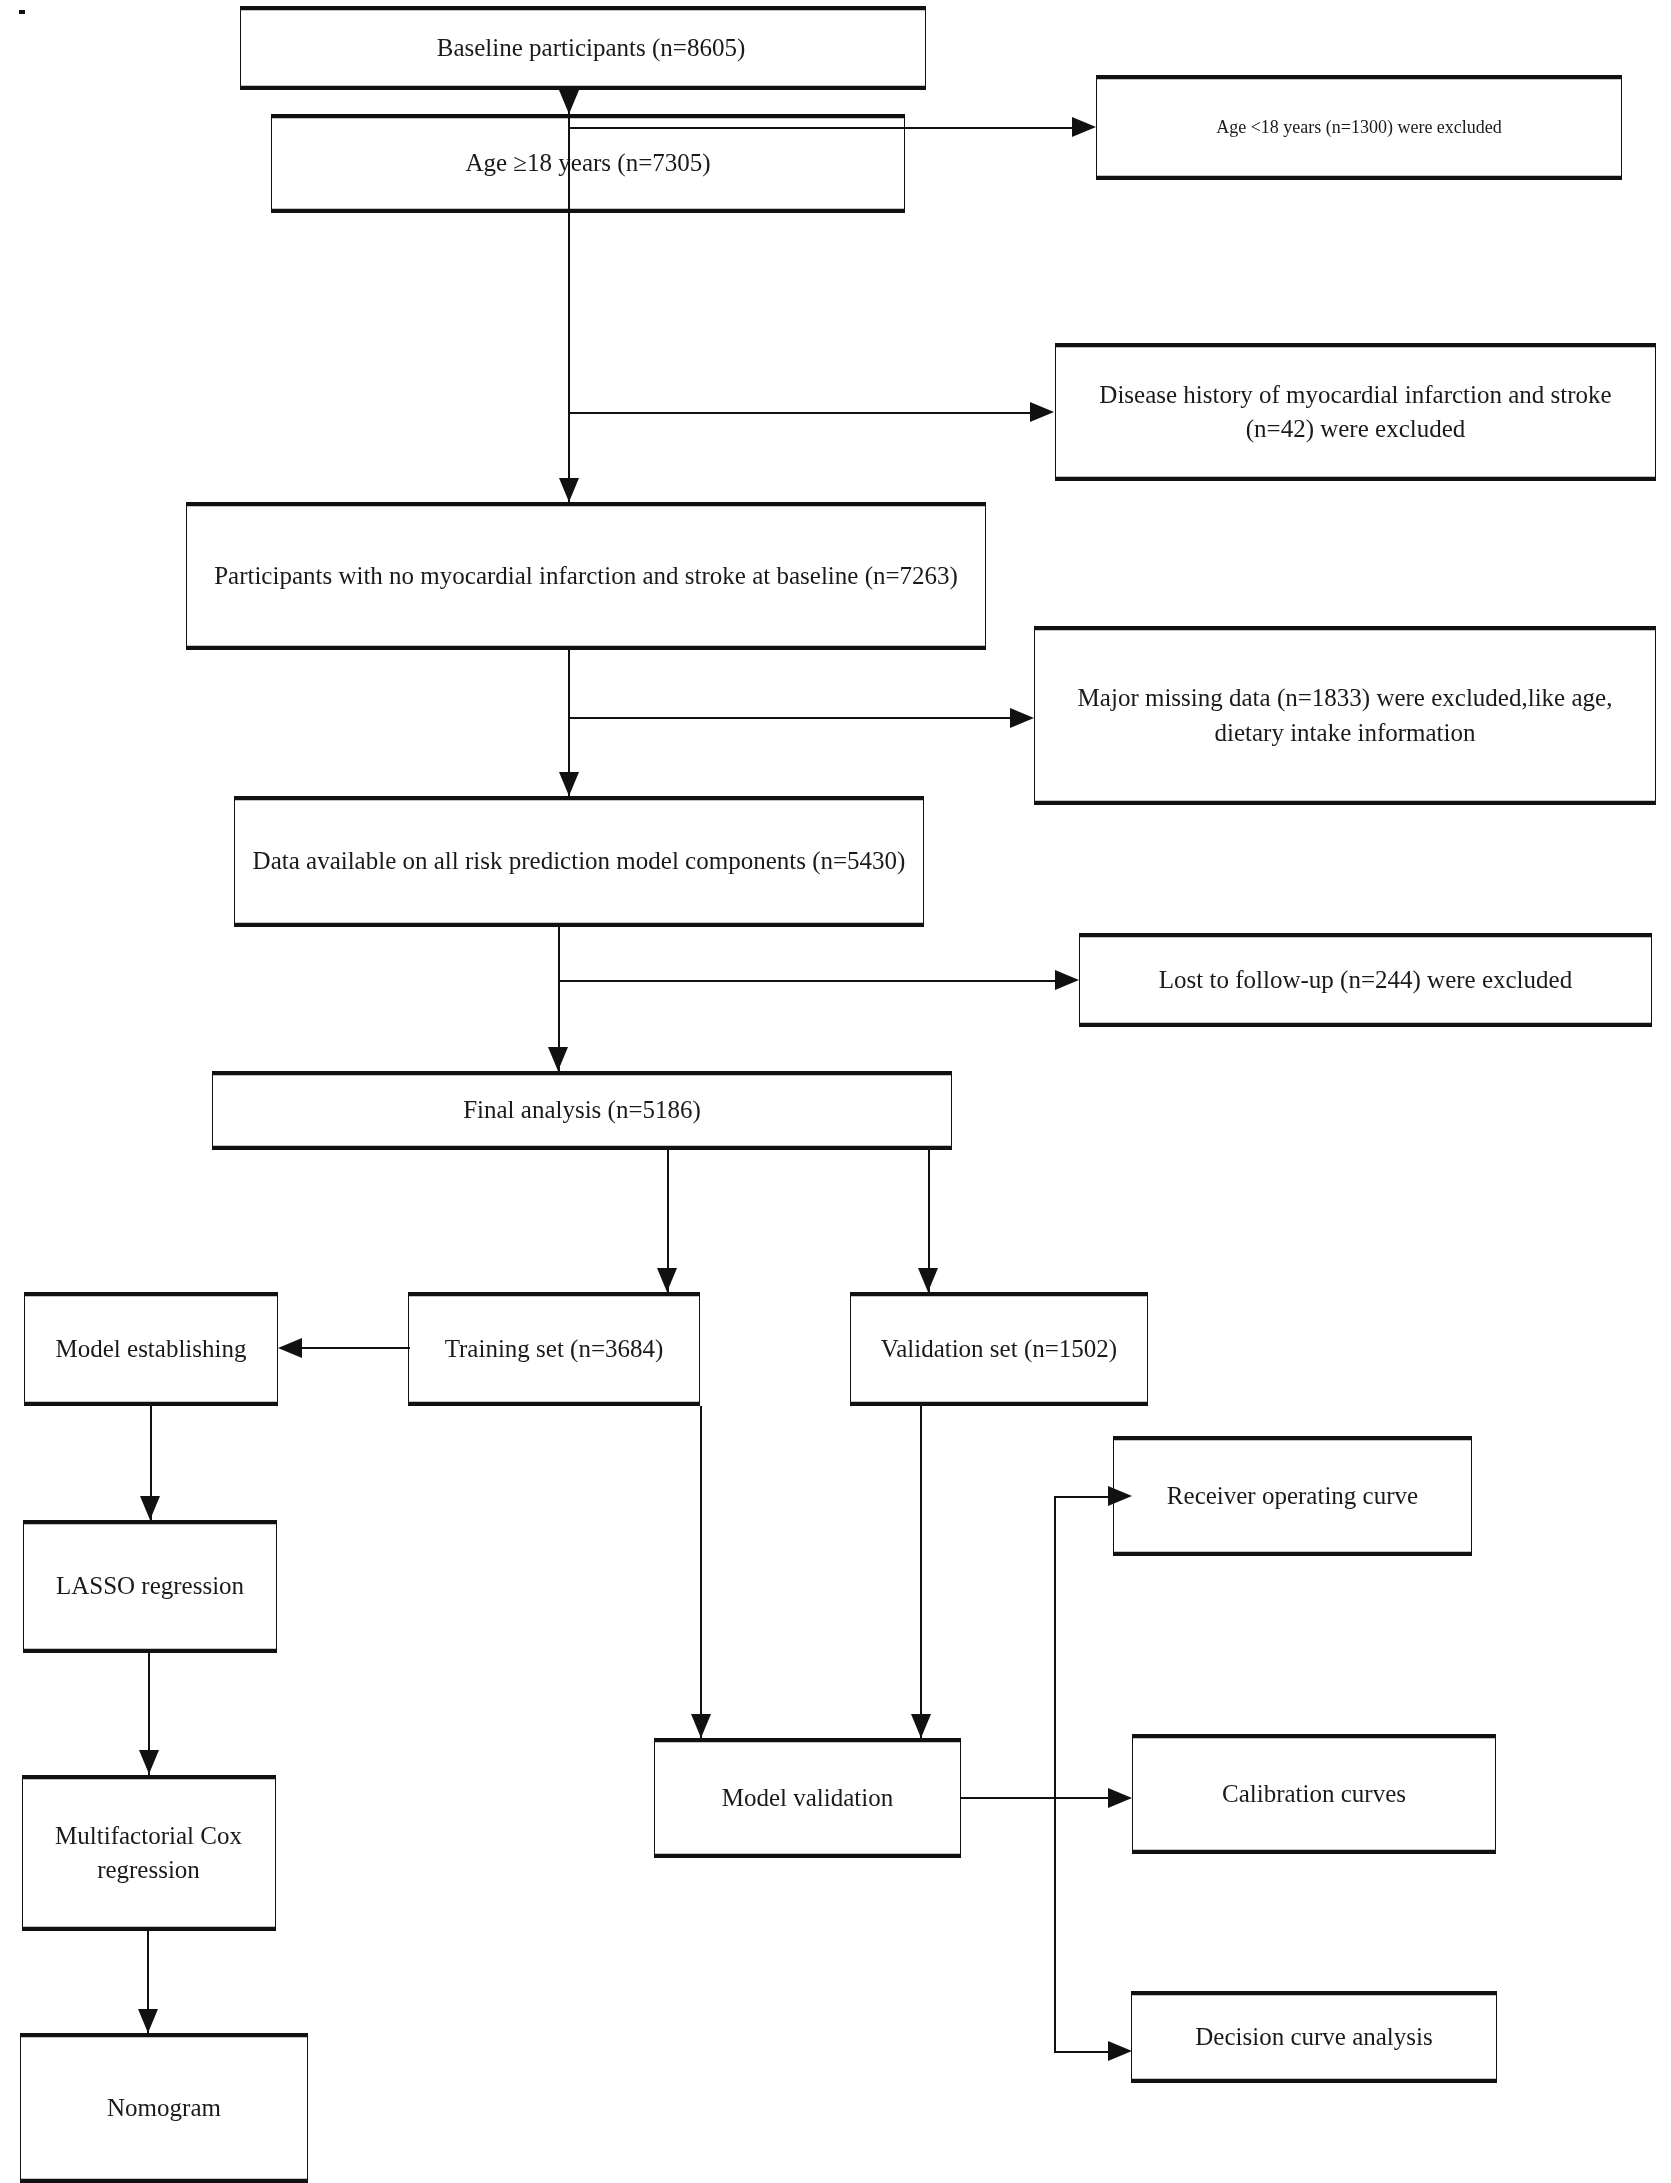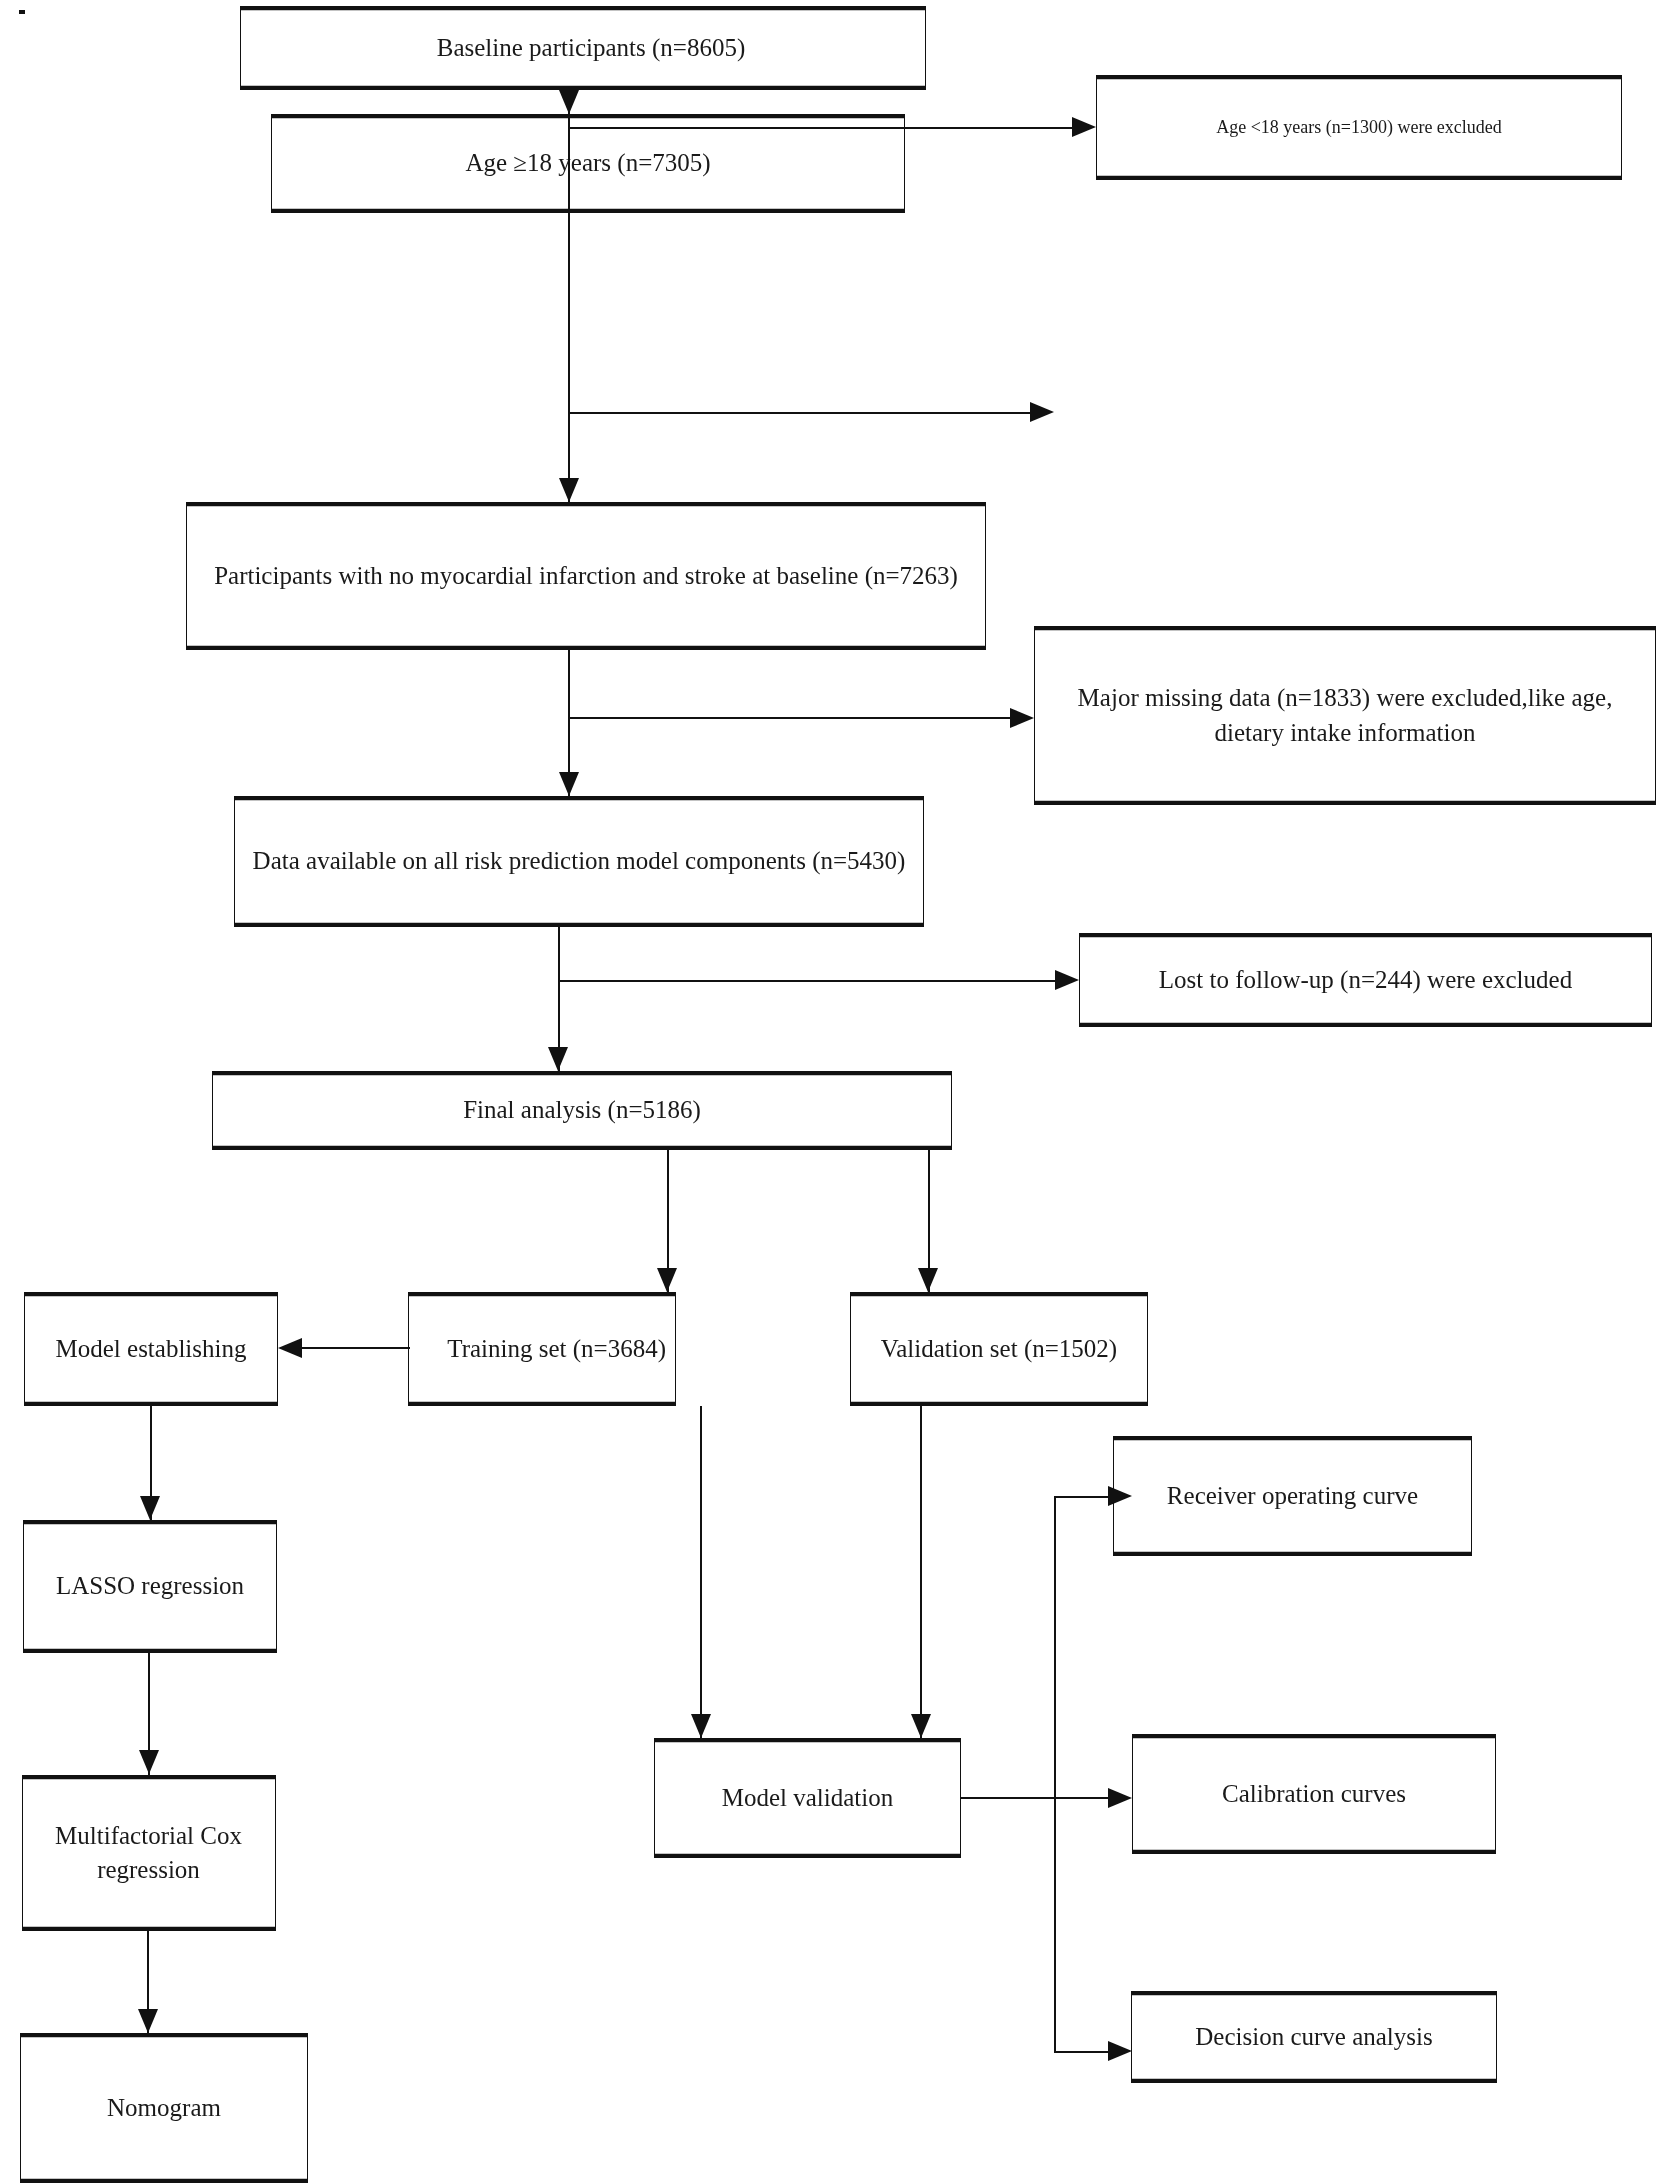--- a/index.html
+++ b/index.html
@@ -77,20 +77,23 @@
   </div>
 
   <div class="node" style="left:1096px; top:75px; width:526px; height:105px; font-size:18px;">
     <span>Age &lt;18 years (n=1300) were excluded</span>
   </div>
 
   <div class="node" style="left:271px; top:114px; width:634px; height:99px;">
     <span>Age ≥18 years (n=7305)</span>
   </div>
 
+  <div class="node" style="left:1055px; top:343px; width:601px; height:138px; font-size:25px;">
+    <span>Disease history of myocardial infarction and stroke (n=42) were excluded</span>
+  </div>
 
   <div class="node" style="left:186px; top:502px; width:800px; height:148px;">
     <span>Participants with no myocardial infarction and stroke at baseline (n=7263)</span>
   </div>
 
   <div class="node" style="left:1034px; top:626px; width:622px; height:179px; font-size:25px;justify-content:center;">
     <span>Major missing data (n=1833) were excluded,like age, dietary intake information</span>
   </div>
 
   <div class="node" style="left:234px; top:796px; width:690px; height:131px;">
@@ -102,21 +105,21 @@
   </div>
 
   <div class="node" style="left:212px; top:1071px; width:740px; height:79px;">
     <span>Final analysis (n=5186)</span>
   </div>
 
   <div class="node" style="left:24px; top:1292px; width:254px; height:114px;">
     <span>Model establishing</span>
   </div>
 
-  <div class="node" style="left:408px; top:1292px; width:268px; height:114px;justify-content:flex-end;">
+  <div class="node" style="left:408px; top:1292px; width:292px; height:114px;">
     <span>Training set (n=3684)</span>
   </div>
 
   <div class="node" style="left:850px; top:1292px; width:298px; height:114px;">
     <span>Validation set (n=1502)</span>
   </div>
 
   <div class="node" style="left:23px; top:1520px; width:254px; height:133px;">
     <span>LASSO regression</span>
   </div>

